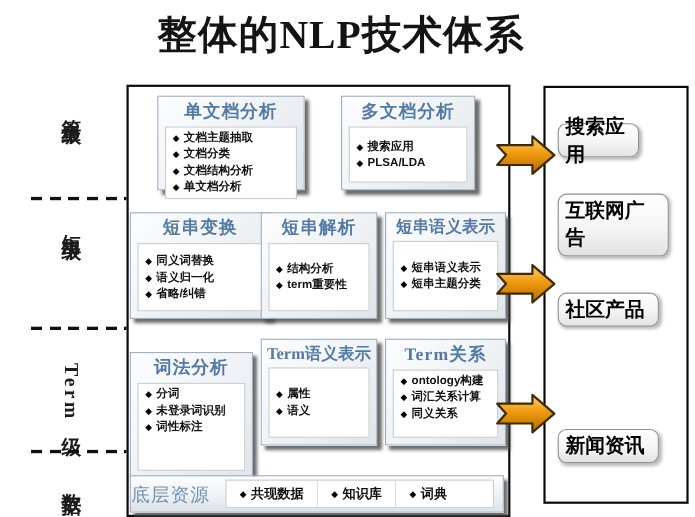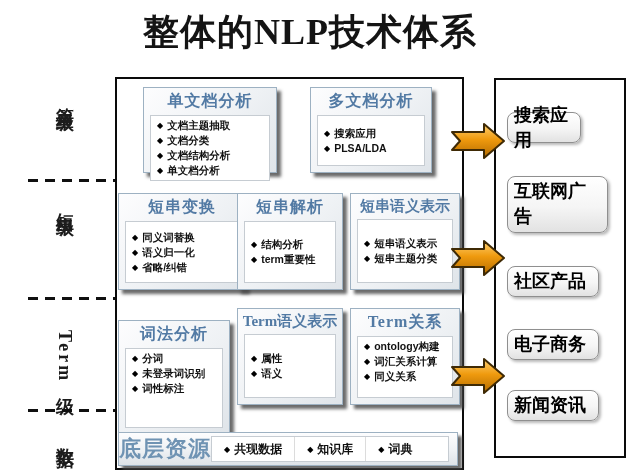--- a/index.html
+++ b/index.html
@@ -34,23 +34,23 @@
          display:flex;flex-direction:column;justify-content:flex-start;padding:2px 0;}
   .inner.center{justify-content:center;}
   .li{display:flex;align-items:center;padding:1px 2px 1px 6px;
       font-size:10.5px;font-weight:700;color:#111;line-height:13px;white-space:nowrap;}
   .dm{font-size:8px;margin-right:4px;color:#000;flex:0 0 auto;}
 
   .base-bar{position:absolute;left:118px;top:432px;width:340px;height:34px;box-sizing:border-box;
         display:flex;align-items:center;
         background:linear-gradient(180deg,#fdfdfe 0%,#eef1f4 55%,#dde2e7 100%);
         border:1px solid #9db1c2;box-shadow:4px 4px 3px rgba(70,70,70,.8);}
-  .base-title{flex:0 0 86px;text-align:right;
+  .base-title{flex:0 0 86px;text-align:left;
         font-family:"Liberation Serif","DejaVu Serif",serif;
-        font-size:22px;font-weight:700;color:#6f93b3;letter-spacing:1px;white-space:nowrap;}
+        font-size:17px;font-weight:400;color:#6f93b3;letter-spacing:1px;white-space:nowrap;}
   .base-strip{flex:1 1 auto;height:24px;margin-right:8px;background:#fff;border:1px solid #c6ccd2;
         display:flex;align-items:stretch;}
   .base-cell{display:flex;align-items:center;padding:0 12px;font-size:12px;font-weight:700;color:#111;white-space:nowrap;}
   .base-cell + .base-cell{border-left:1px solid #dcdcdc;}
 
   .app-btn{position:absolute;box-sizing:border-box;border:1px solid #8f8f8f;border-radius:8px;
         background:linear-gradient(180deg,#ffffff 0%,#f5f5f5 55%,#e2e2e2 100%);
         box-shadow:2px 2px 3px rgba(0,0,0,.28);
         display:flex;align-items:center;padding:2px 6px;
         font-family:"Liberation Serif","DejaVu Serif",serif;
@@ -223,21 +223,20 @@
       <div class="base-cell">
           <span class="dm">◆</span>
           <span>词典</span>
         </div>
     </div>
   </div>
 
   <div class="app-btn" style="left:507px;top:112px;width:74px;height:31px;">搜索应用</div>
   <div class="app-btn" style="left:507px;top:176px;width:101px;height:57px;align-items:flex-start;">互联网广告</div>
   <div class="app-btn" style="left:507px;top:266px;width:92px;height:31px;">社区产品</div>
-  <div class="app-btn" style="left:507px;top:329px;width:92px;height:31px;">电子商务</div>
   <div class="app-btn" style="left:507px;top:390px;width:92px;height:31px;">新闻资讯</div>
 
   <svg class="flow-arrow" style="left:450px;top:122px;" viewBox="0 0 56 38">
     <defs>
         <linearGradient id="g1" x1="0" y1="0" x2="0" y2="1">
       <stop offset="0" stop-color="#ffd070"></stop>
           <stop offset="0.45" stop-color="#ef9a0e"></stop>
           <stop offset="1" stop-color="#b36b00"></stop>
     </linearGradient>
       </defs>

